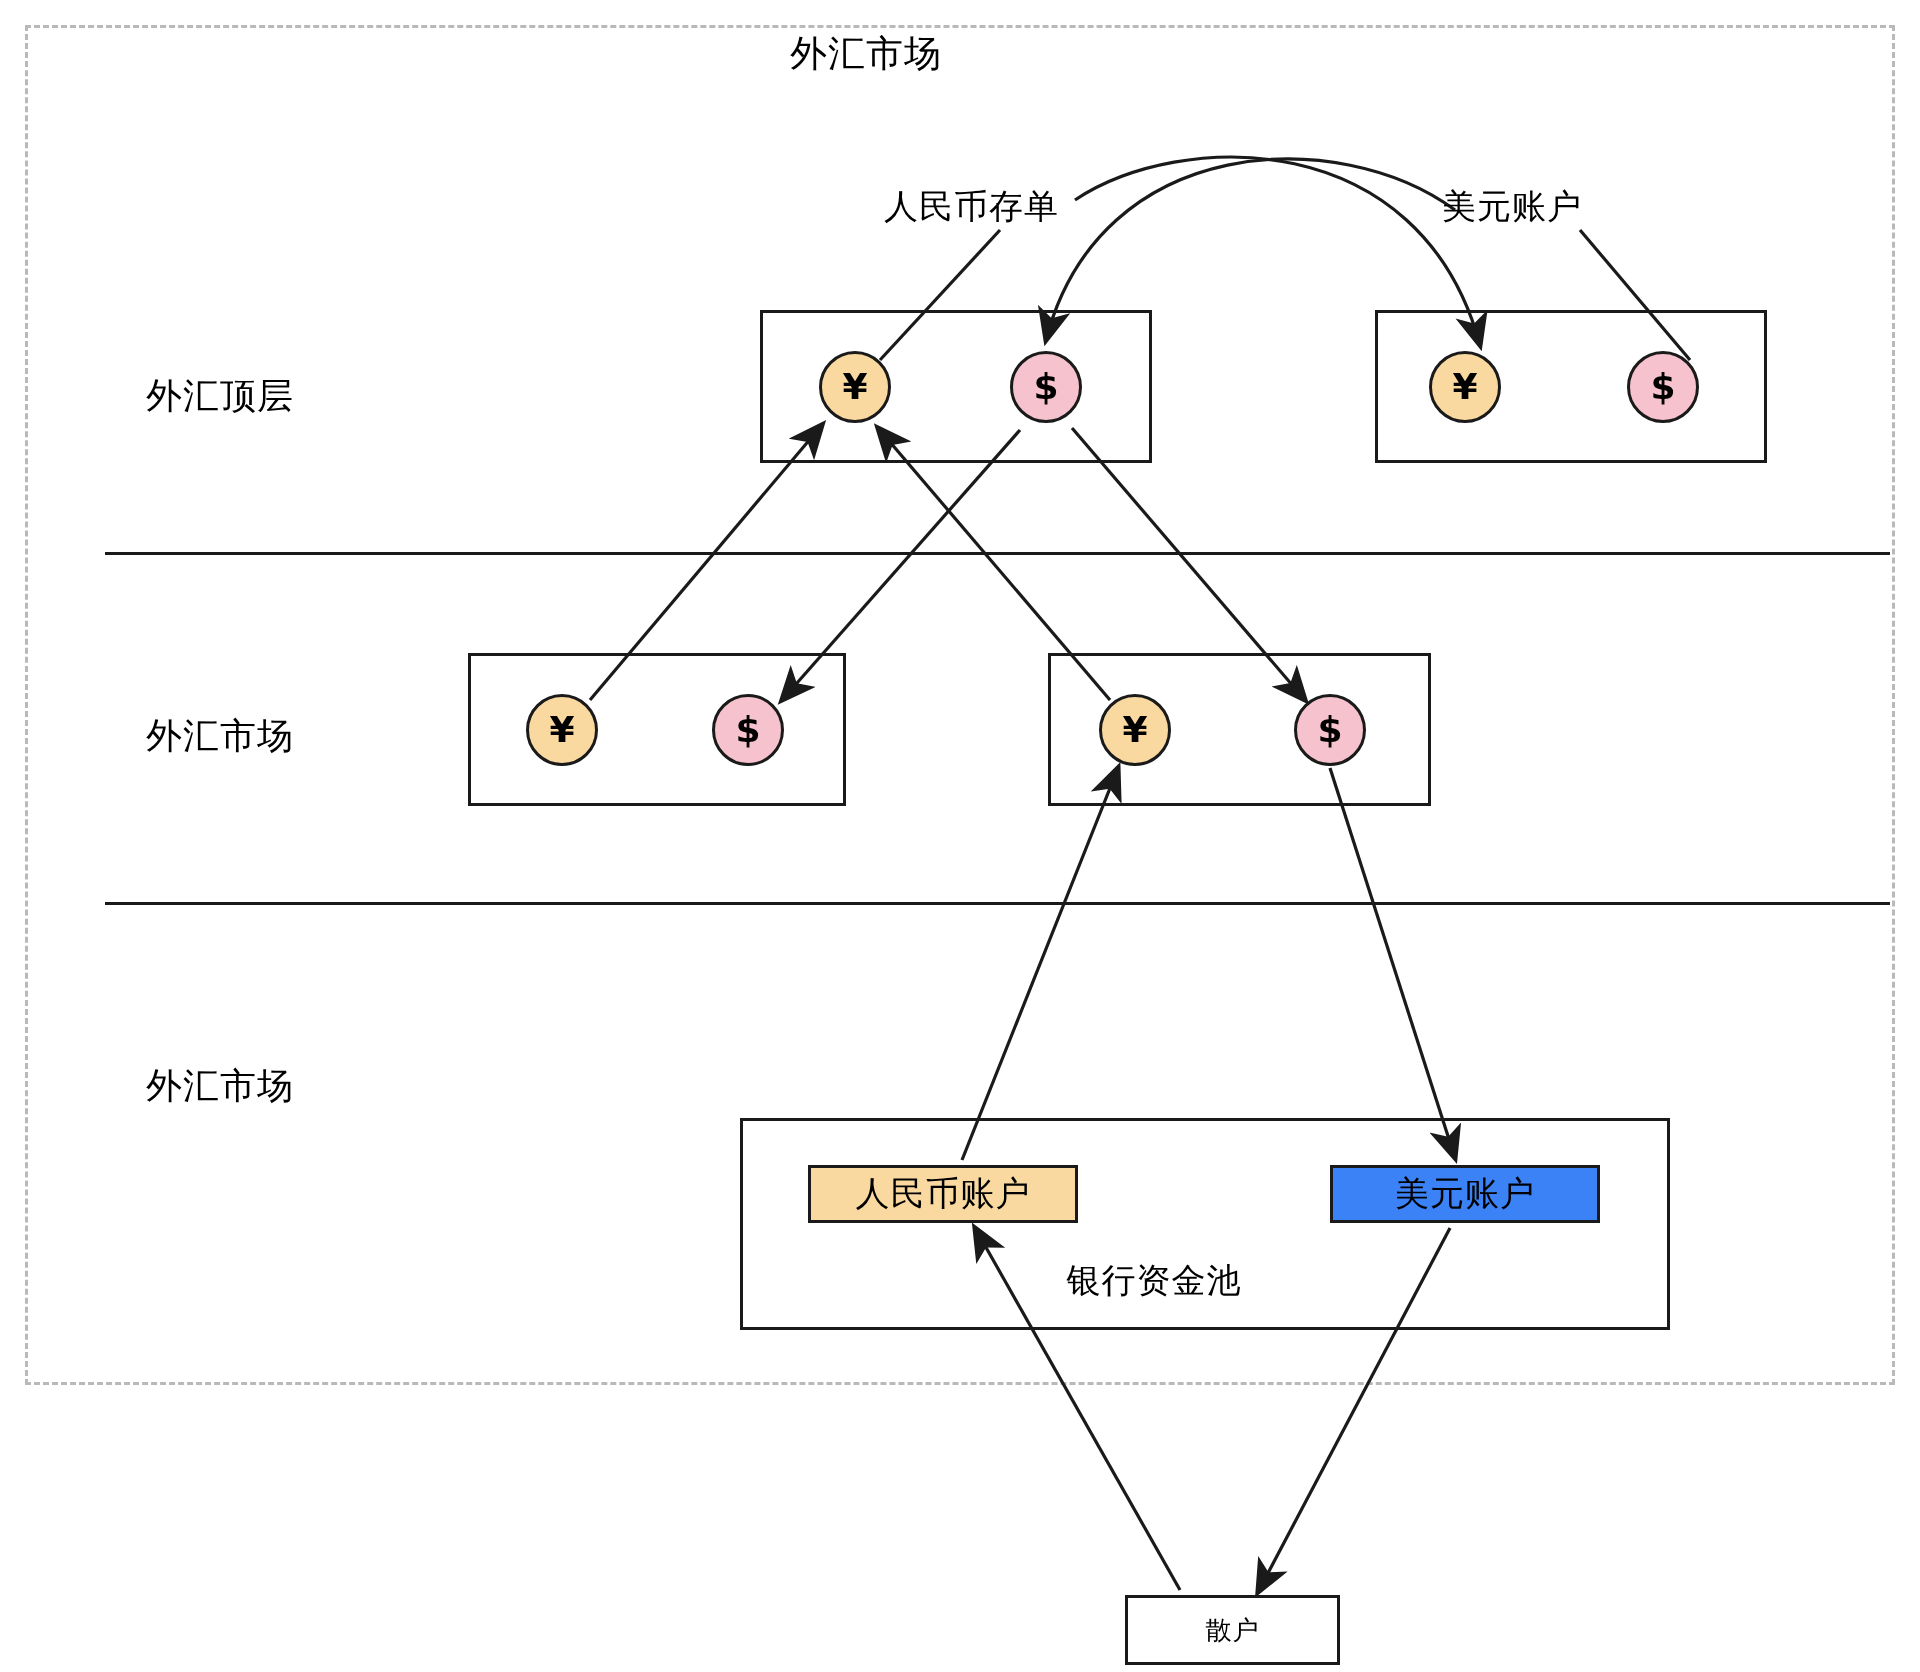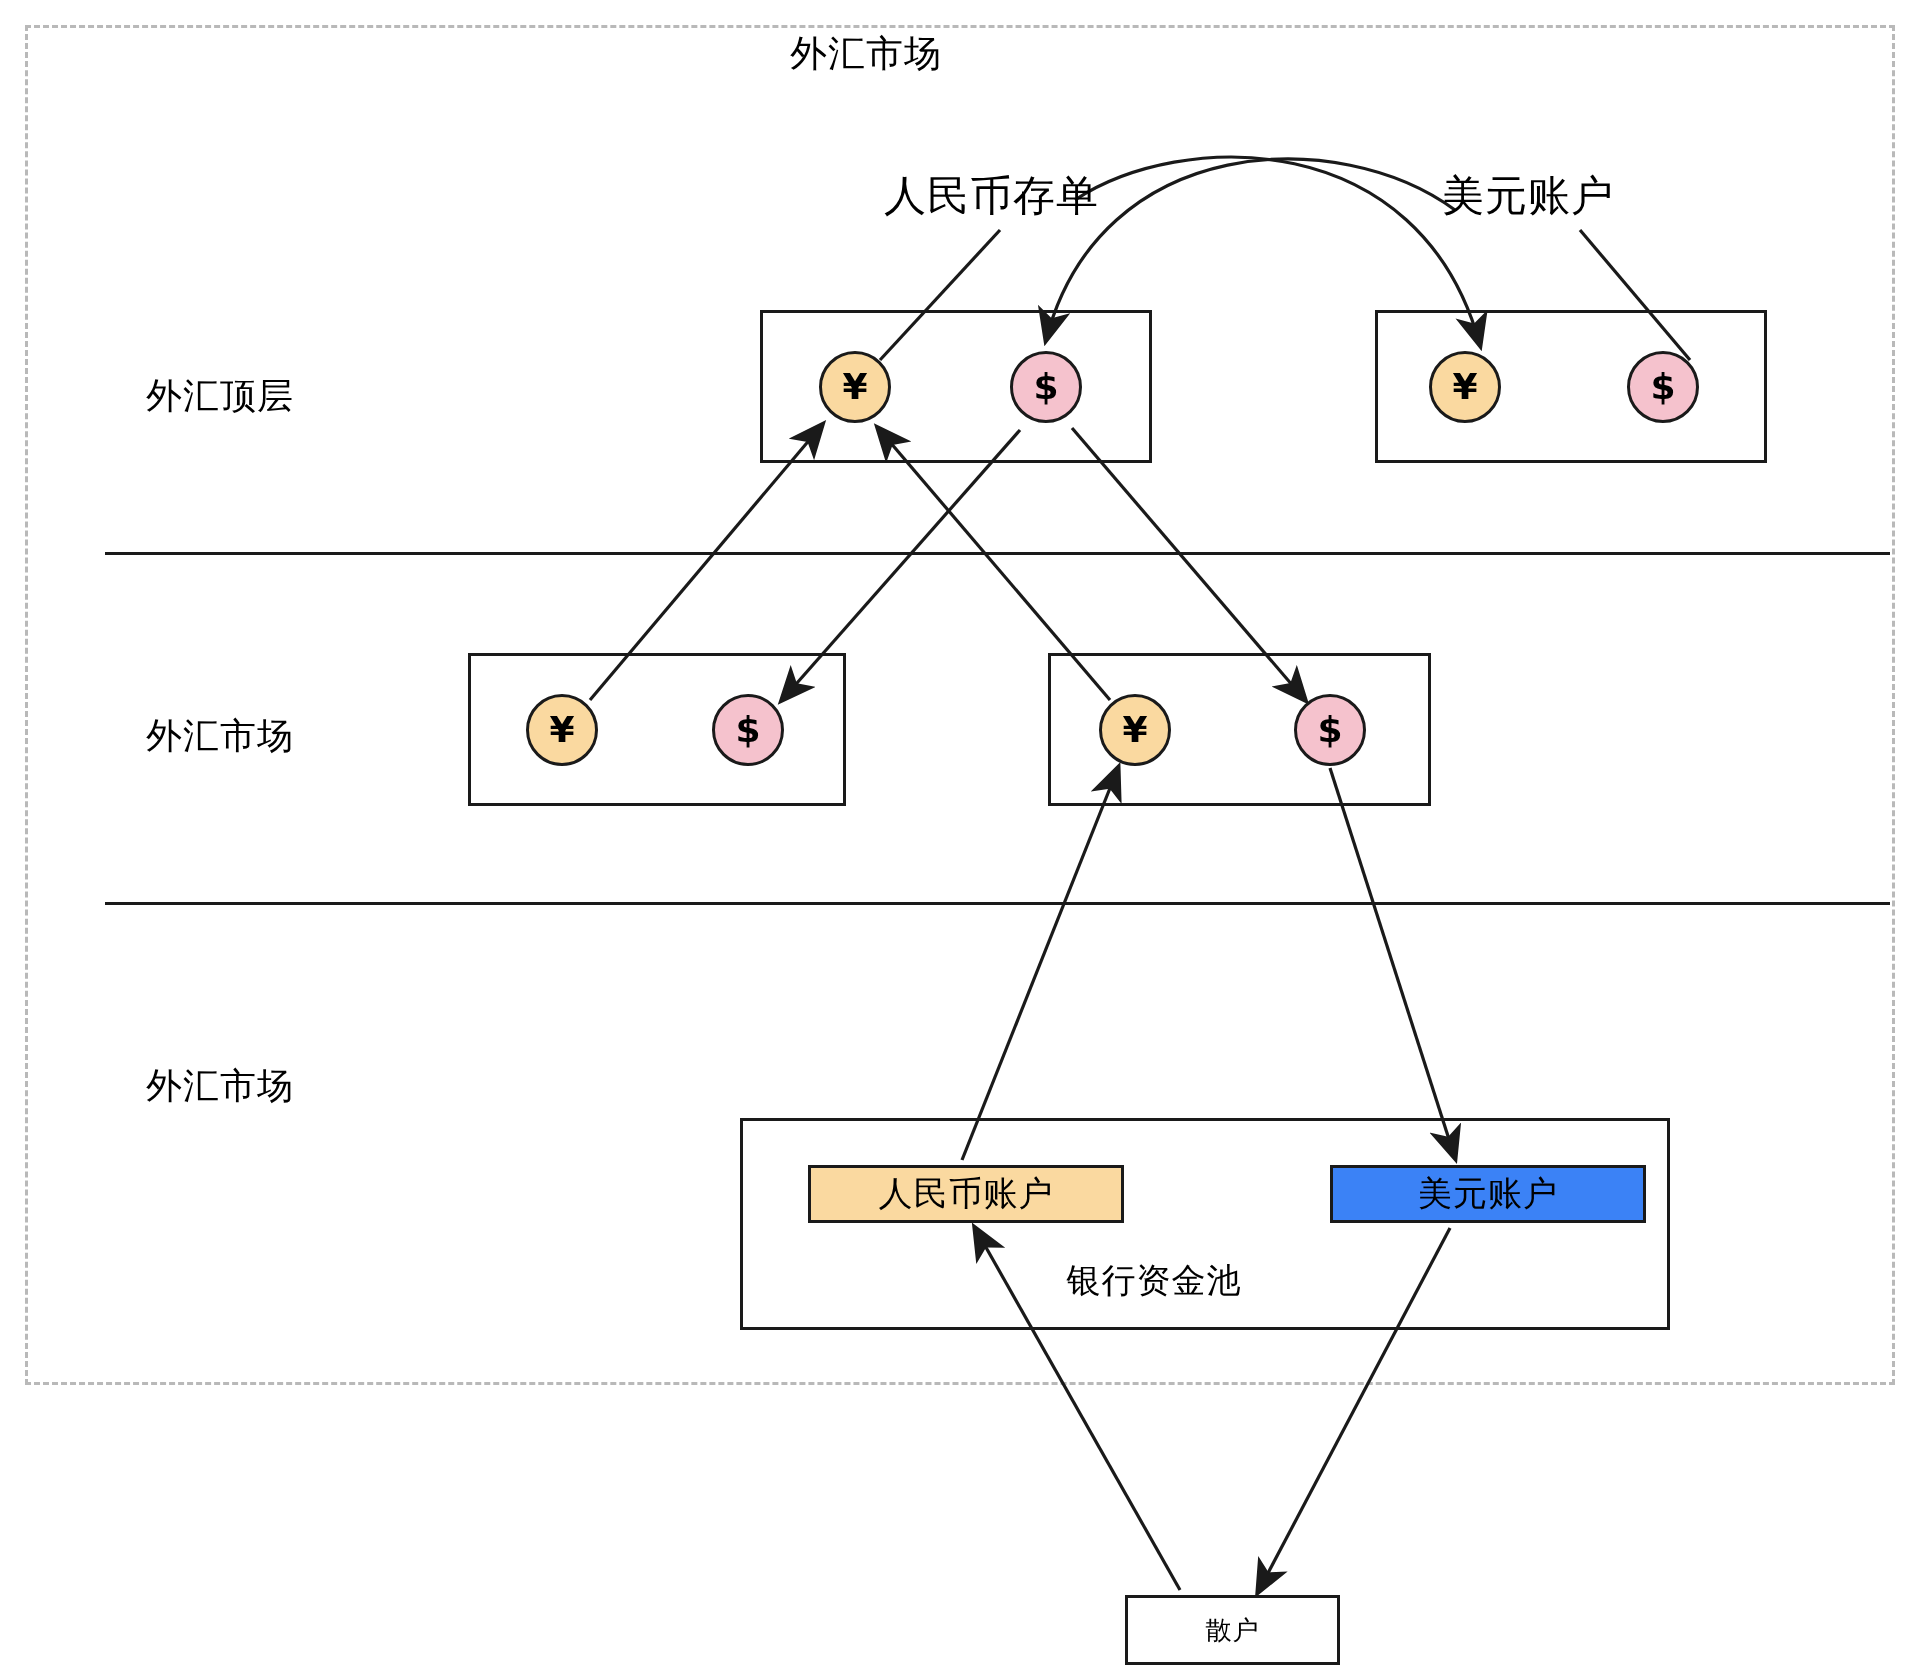--- a/index.html
+++ b/index.html
@@ -69,37 +69,38 @@
     display:flex;align-items:center;justify-content:center;
     font-size:36px;
     font-weight:600;
     line-height:1;
   }
   .coin.yen{background:#fad9a0;}
   .coin.usd{background:#f5c2cd;}
 
   .annot{
     position:absolute;
-    font-size:42px;
-    white-space:nowrap;
-    letter-spacing:1px;
+    font-size:34px;
+    white-space:nowrap;
+    letter-spacing:1px;
+    margin-top:16px;
   }
   .annot.rmb-cd{left:884px;top:168px;}
   .annot.usd-cd{left:1442px;top:168px;}
 
   .pool-box{
     position:absolute;
     left:740px;top:1118px;
     width:930px;height:212px;
     border:3px solid #1a1a1a;
     box-sizing:border-box;
   }
   .acct{
     position:absolute;
-    width:316px;height:58px;
+    width:270px;height:58px;
     border:3px solid #1a1a1a;
     box-sizing:border-box;
     display:flex;align-items:center;justify-content:center;
     font-size:34px;
     letter-spacing:1px;
     white-space:nowrap;
   }
   .acct.rmb{left:808px;top:1165px;background:#fad9a0;}
   .acct.usd{left:1330px;top:1165px;background:#3b82f6;}
   .pool-label{

